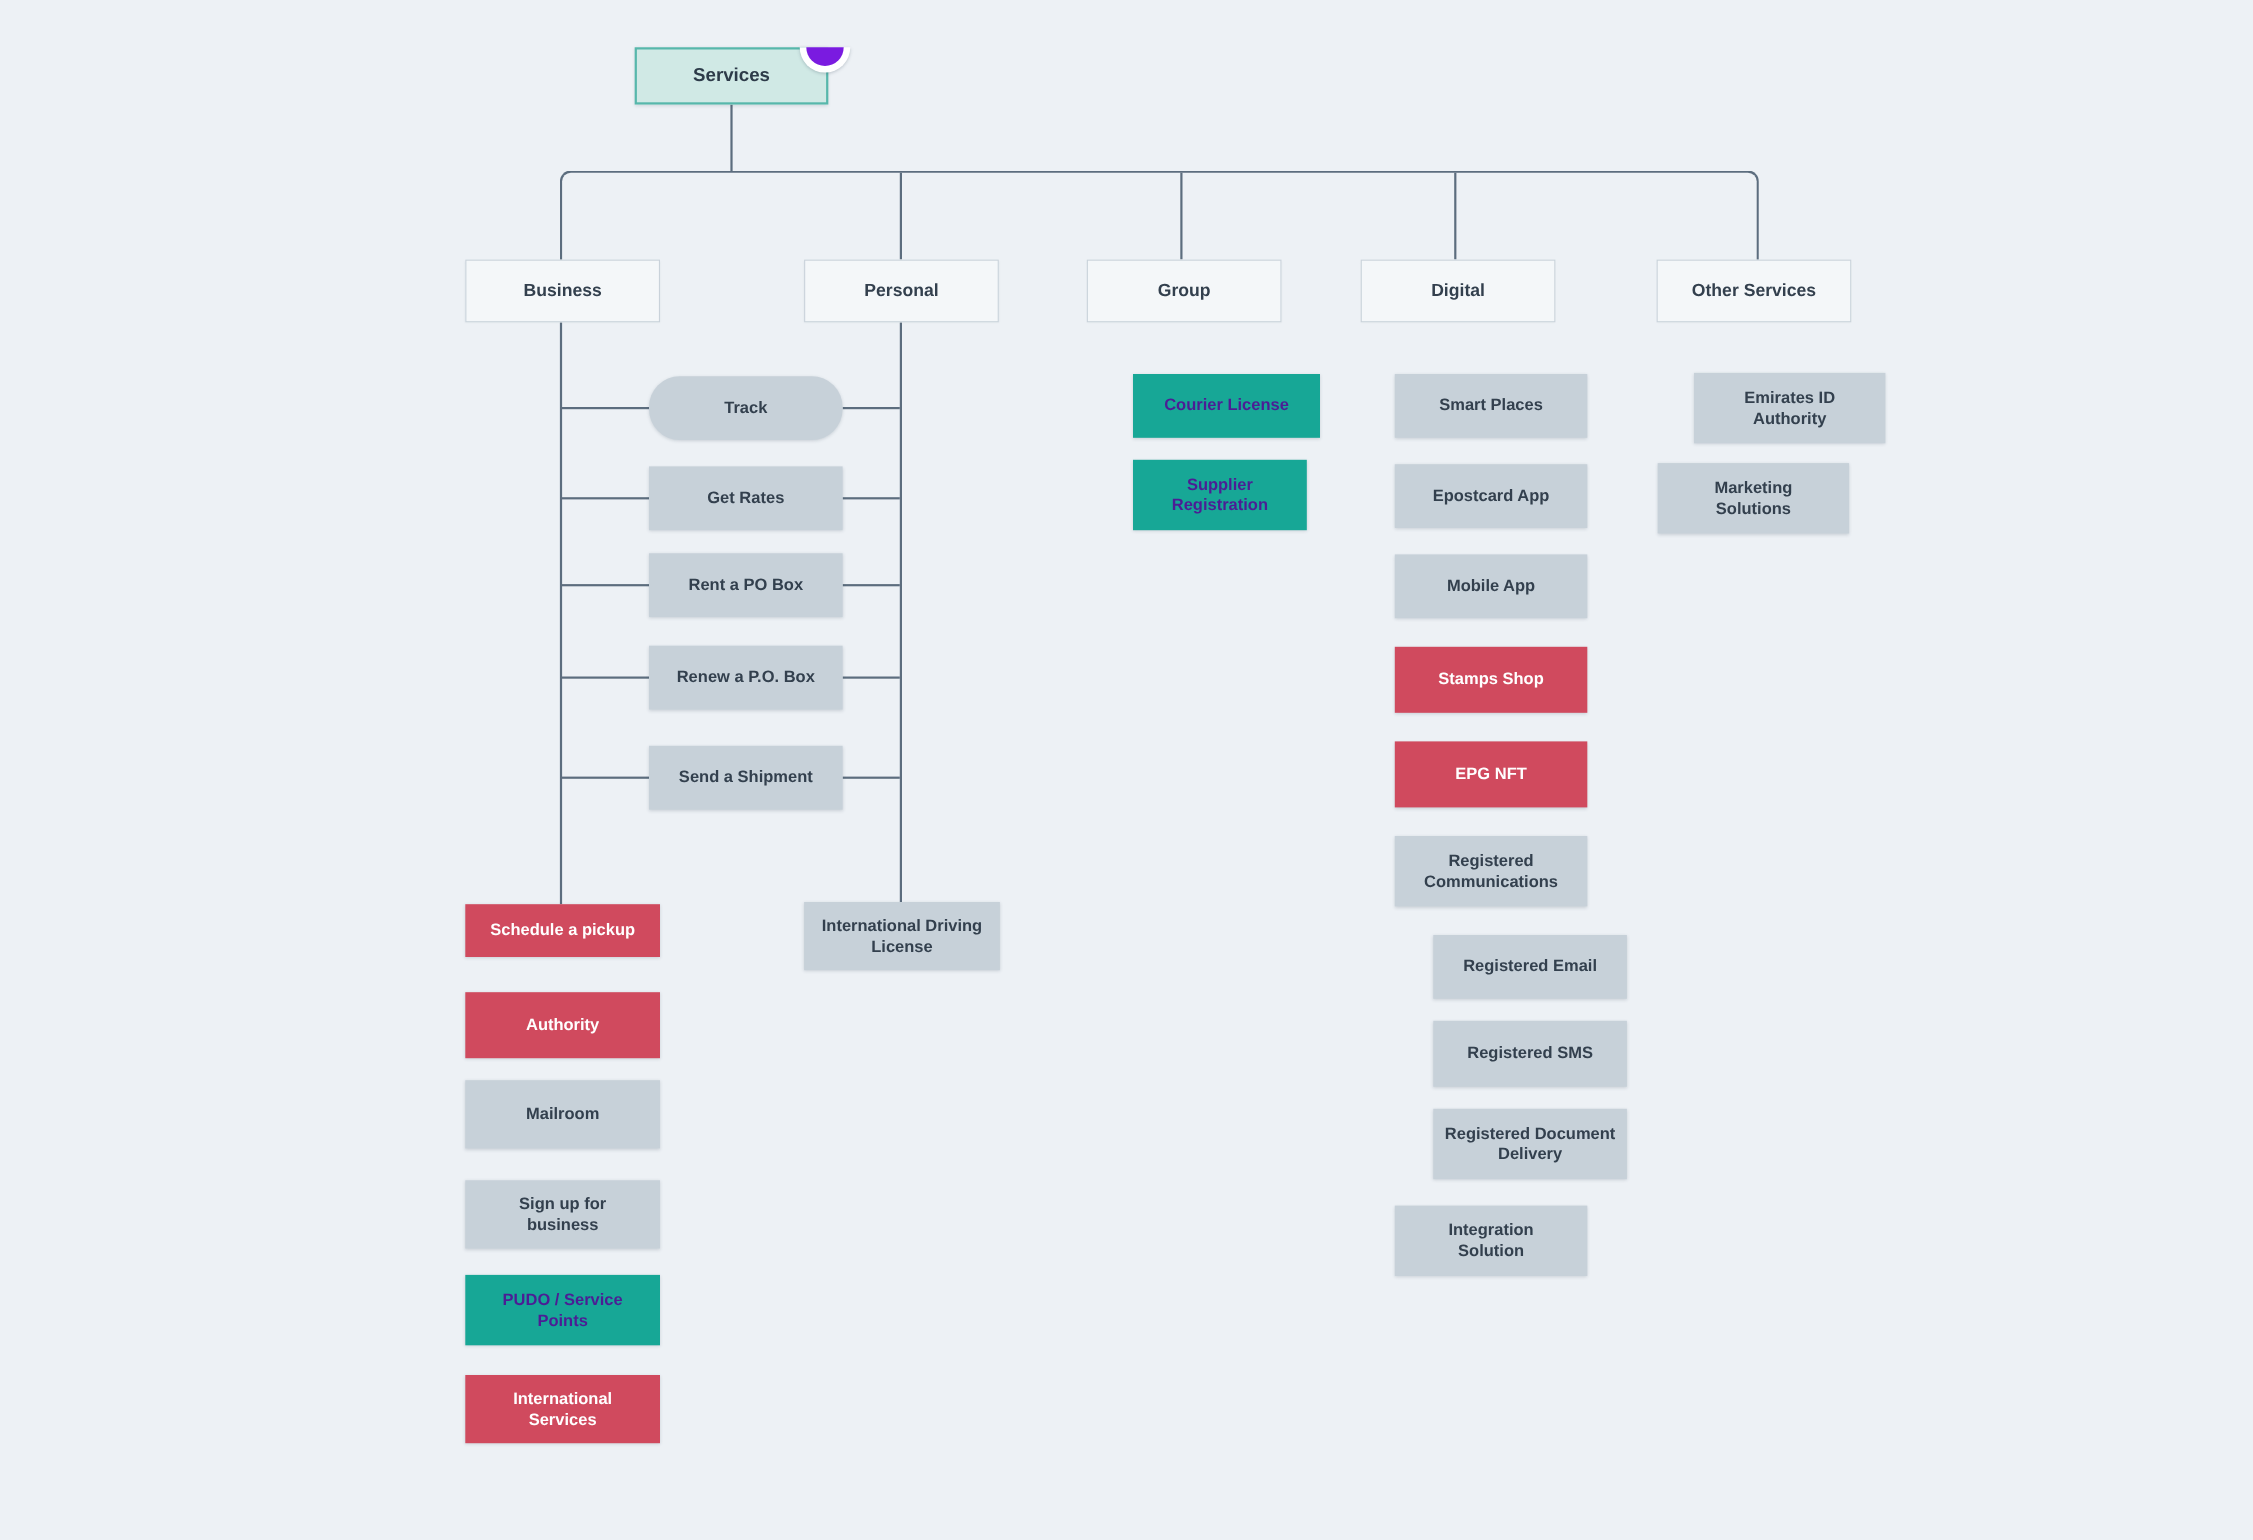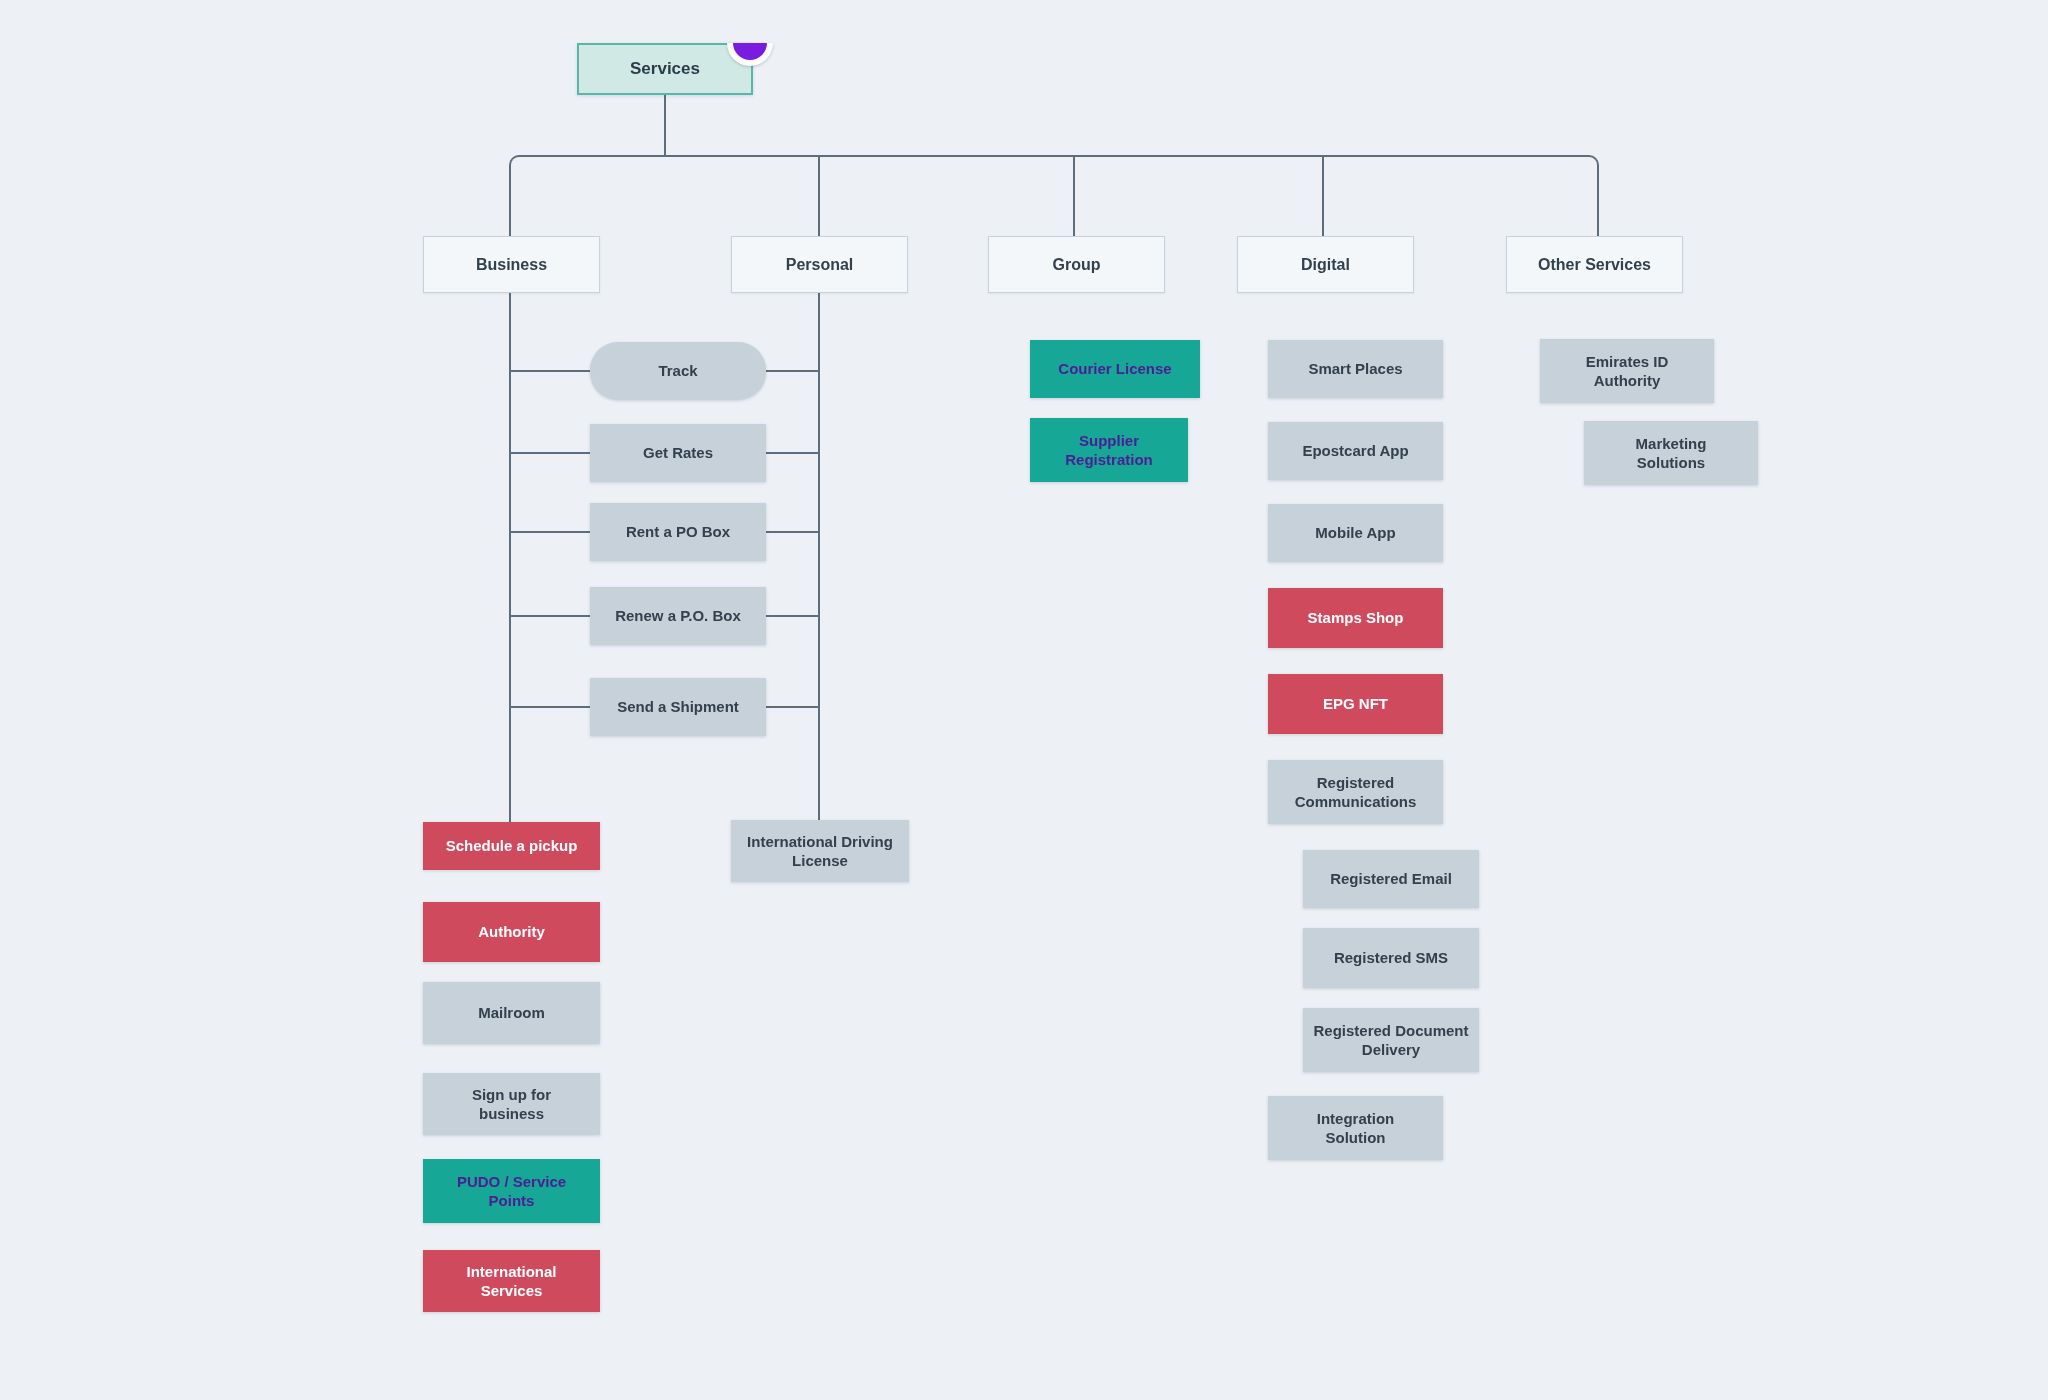--- a/index.html
+++ b/index.html
@@ -158,17 +158,17 @@
   <div class="node gray" style="left:1303px;top:1008px;width:176px;height:64px;">
     <span style="width:170px;">Registered Document Delivery</span>
   </div>
   <div class="node gray" style="left:1268px;top:1096px;width:175px;height:64px;">
     <span style="width:110px;">Integration Solution</span>
   </div>
 
   <div class="node gray" style="left:1540px;top:339px;width:174px;height:64px;">
     <span style="width:120px;">Emirates ID Authority</span>
   </div>
-  <div class="node gray" style="left:1584px;top:421px;width:174px;height:64px;">
+  <div class="node gray" style="left:1507px;top:421px;width:174px;height:64px;">
     <span style="width:110px;">Marketing Solutions</span>
   </div>
 
 </div>
 
 </body></html>

